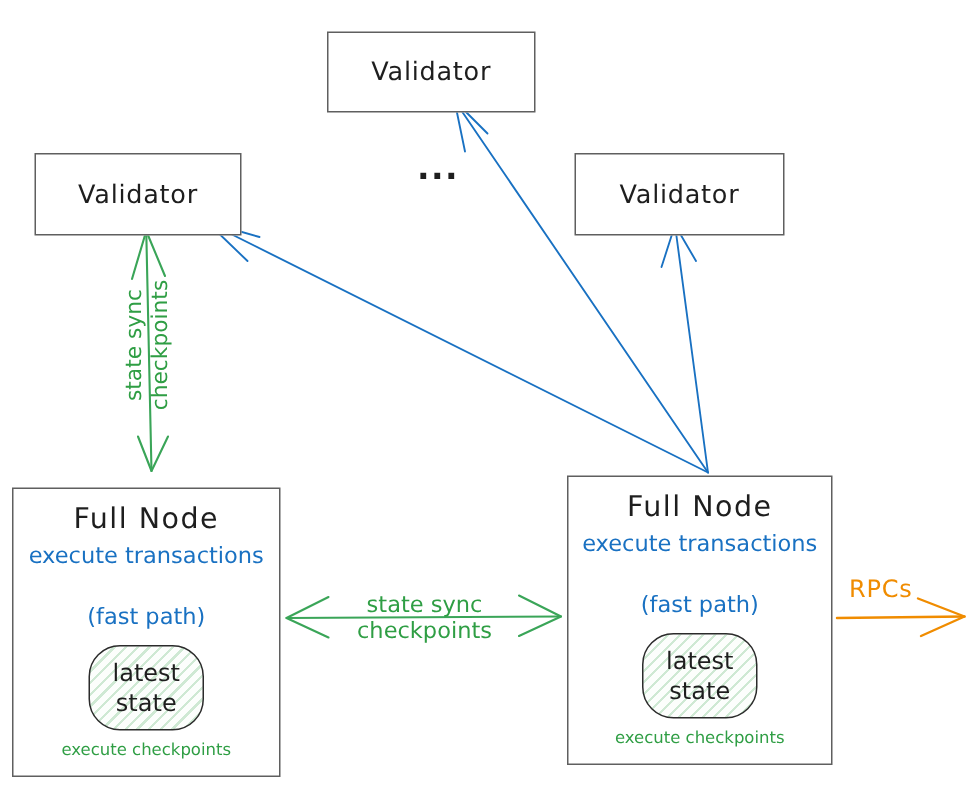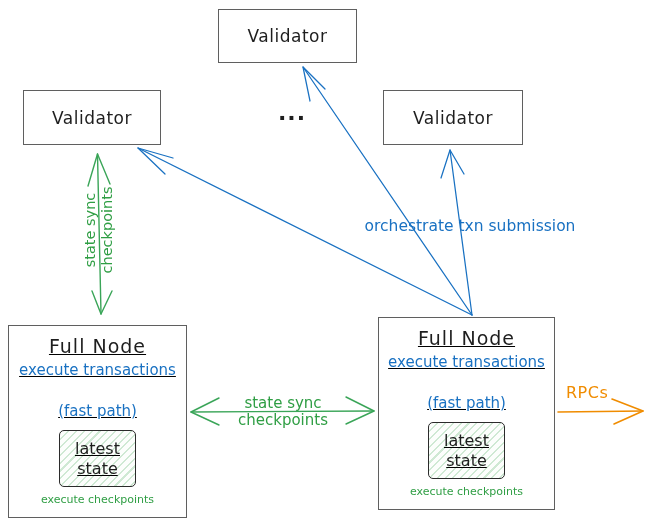--- a/index.html
+++ b/index.html
@@ -39,41 +39,42 @@
     background: #ffffff;
     box-sizing: border-box;
   }
   .validator {
     display: flex;
     align-items: center;
     justify-content: center;
     font-size: 17px;
     letter-spacing: 0.5px;
     color: var(--ink, #1e1e1e);
-  }
-  .fullnode { text-align: center; text-decoration: underline; }
+    margin-top: 12px;
+  }
+  .fullnode { text-align: center; }
   .fn-title {
     margin-top: 9px;
     font-size: 19px;
     letter-spacing: 1px;
     color: var(--ink, #1e1e1e);
   }
   .fn-blue {
     font-size: 15px;
     line-height: 19px;
     color: var(--blue, #1971c2);
     margin-top: 22px;
   }
   .fn-blue.first { margin-top: 4px; text-align: center; }
   .state-box {
     margin: 9px auto 0 auto;
     width: 77px;
     height: 57px;
     border: 1.6px solid var(--state_border, #2b2b2b);
-    border-radius: 5px;
+    border-radius: 21px;
     box-sizing: border-box;
     display: flex;
     flex-direction: column;
     align-items: center;
     justify-content: center;
     font-size: 16px;
     line-height: 20px;
     color: var(--ink, #1e1e1e);
     background-color: #fcfefc;
     background-image: repeating-linear-gradient(
@@ -214,17 +215,16 @@
   <div class="lbl vsync">
     <div>state sync</div>
     <div>checkpoints</div>
   </div>
 
   <div class="lbl hsync">
     <div>state sync</div>
     <div>checkpoints</div>
   </div>
 
-  <div class="lbl orchestrate">orchestrate txn submission</div>
 
   <div class="lbl rpcs">RPCs</div>
 
 </div>
 
 </body></html>

